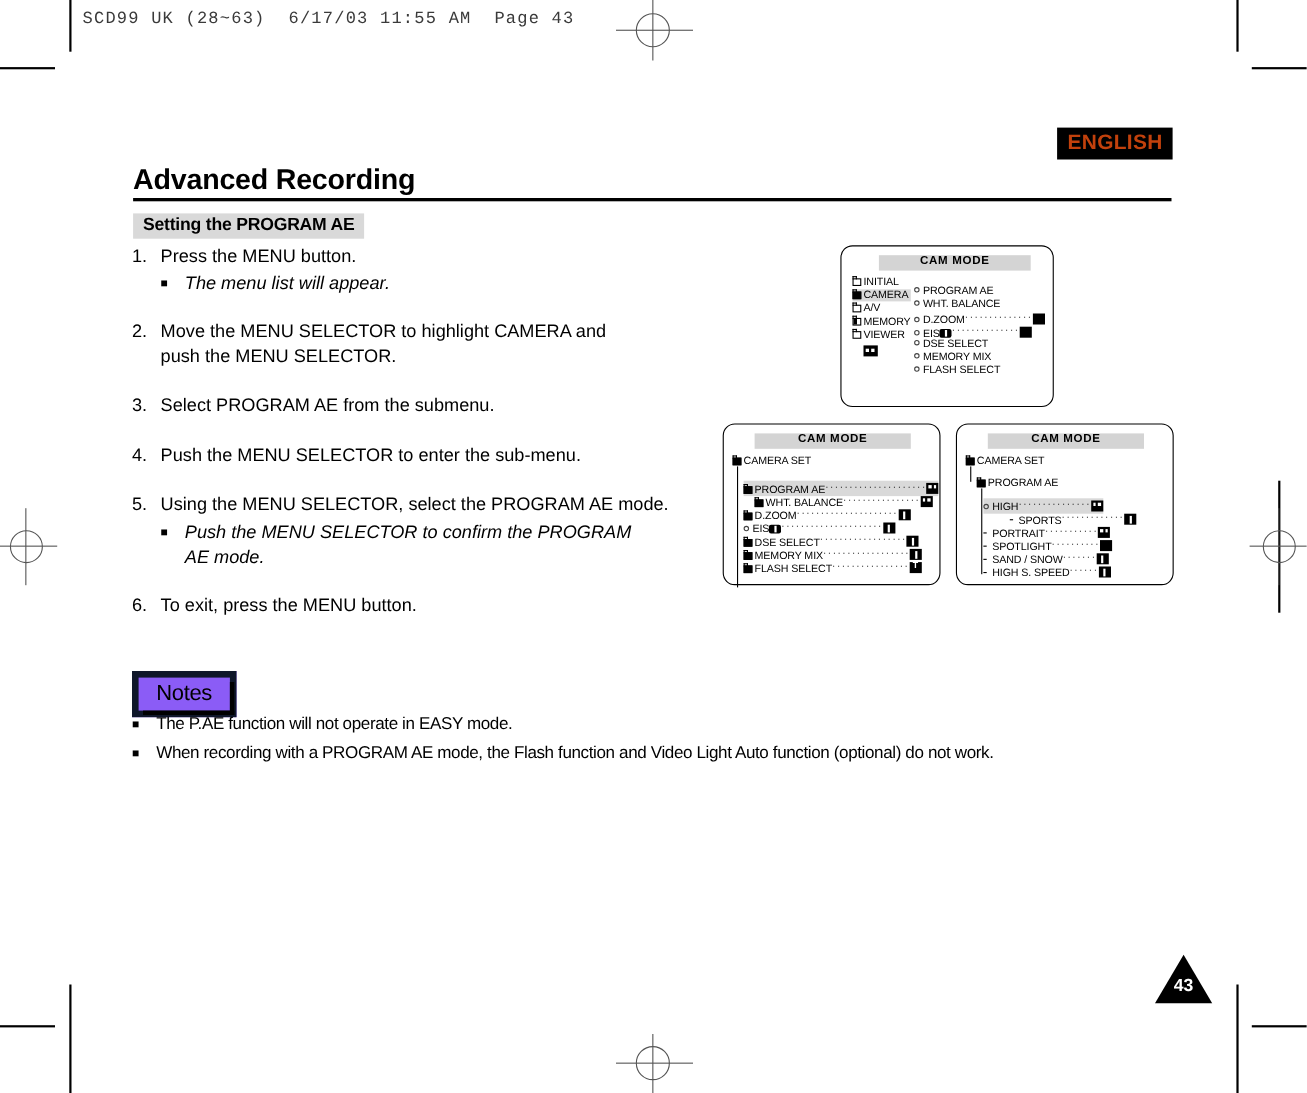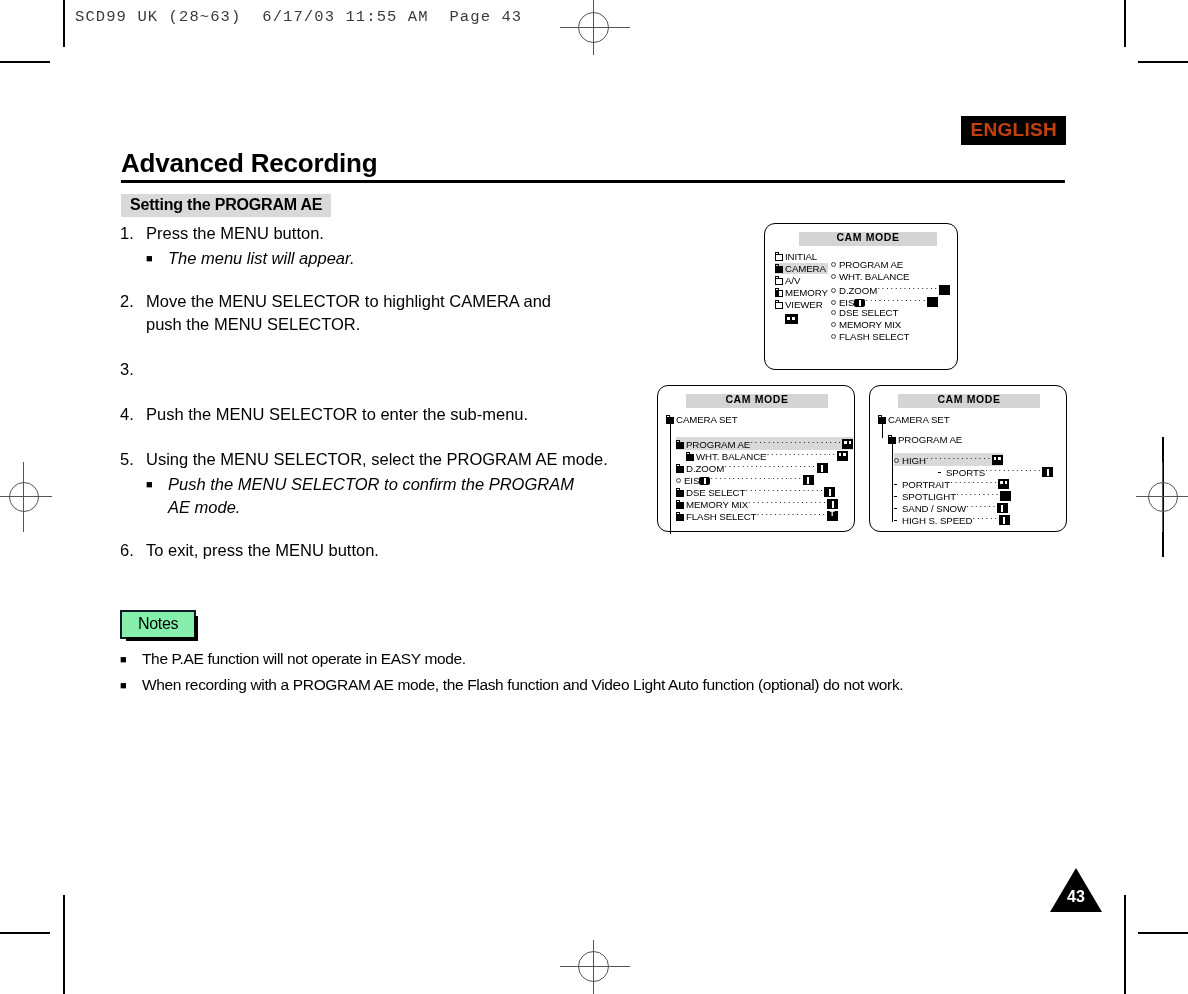--- a/index.html
+++ b/index.html
@@ -33,22 +33,22 @@
   .steps{position:absolute;left:120px;top:222px;width:520px;}
   .step{display:flex;margin-bottom:2px;}
   .step .n{width:26px;flex:none;font-size:16.5px;line-height:23px;}
   .step .t{font-size:16.5px;line-height:23px;}
   .bullet{display:flex;margin-left:26px;}
   .bullet .b{width:22px;flex:none;font-size:11px;line-height:23px;}
   .bullet .t{font-size:16.5px;line-height:23px;font-style:italic;}
   .gap{height:20px;}
 
   
-  .notes-tab{position:absolute;left:120px;top:610px;border:2px solid #0f172a;
-     background:#86efac;padding:3px 16px 4px;font-size:16px;letter-spacing:-.3px;}
+  .notes-tab{position:absolute;left:120px;top:610px;border:6px solid #0f172a;
+     background:#8b5cf6;padding:3px 16px 4px;font-size:20px;letter-spacing:-.3px;}
   .notes-tab::after{content:"";position:absolute;left:4px;top:100%;
      width:100%;height:4px;background:#000;}
   .notes-tab::before{content:"";position:absolute;left:100%;top:4px;
      width:4px;height:100%;background:#000;}
   .notes-list{position:absolute;left:120px;top:648px;width:940px;}
   .note{display:flex;margin-bottom:4px;}
   .note .b{width:22px;flex:none;font-size:11px;line-height:22px;}
   .note .t{font-size:15.5px;line-height:22px;letter-spacing:-.35px;}
 
   
@@ -150,20 +150,21 @@
   <div class="gap"></div>
 
   <div class="step">
       <div class="n">2.</div>
       <div class="t" style="width:445px;">Move the MENU SELECTOR to highlight CAMERA and push the MENU SELECTOR.</div>
     </div>
   <div class="gap"></div>
 
   <div class="step">
       <div class="n">3.</div>
+      <div class="t">Select PROGRAM AE from the submenu.</div>
     </div>
   <div class="gap"></div>
 
   <div class="step">
       <div class="n">4.</div>
       <div class="t">Push the MENU SELECTOR to enter the sub-menu.</div>
     </div>
   <div class="gap"></div>
 
   <div class="step">
@@ -224,21 +225,21 @@
   <div class="bar" style="left:28px;top:8px;width:142px;">
     <span>CAM  MODE</span>
   </div>
 
   <div class="row" style="left:8px;top:28px;"><span class="fold fill"></span><span>CAMERA SET</span></div>
   <div class="tree" style="left:12px;top:38px;height:14px;"></div>
   <div class="row" style="left:18px;top:48px;"><span class="fold fill"></span><span>PROGRAM AE</span></div>
   <div class="tree" style="left:22px;top:58px;height:78px;"></div>
 
   <div class="row rowhl" style="left:24px;top:67px;"><span class="circm"></span><span>HIGH</span><span class="dots">···············</span><span class="sqd"></span></div>
-  <div class="row" style="left:28px;top:79px;padding-left:40px;"><span class="tick" style="position:relative;display:inline-block;left:0;top:-3px;margin-right:5px;"></span><span>SPORTS</span><span class="dots">·············</span><span class="sqi"></span></div>
+  <div class="row" style="left:8px;top:79px;padding-left:40px;"><span class="tick" style="position:relative;display:inline-block;left:0;top:-3px;margin-right:5px;"></span><span>SPORTS</span><span class="dots">·············</span><span class="sqi"></span></div>
   <div class="row" style="left:24px;top:91px;"><span class="tick" style="position:relative;display:inline-block;left:0;top:-3px;margin-right:5px;"></span><span>PORTRAIT</span><span class="dots">···········</span><span class="sqd"></span></div>
   <div class="row" style="left:24px;top:103px;"><span class="tick" style="position:relative;display:inline-block;left:0;top:-3px;margin-right:5px;"></span><span>SPOTLIGHT</span><span class="dots">··········</span><span class="sq"></span></div>
   <div class="row" style="left:24px;top:115px;"><span class="tick" style="position:relative;display:inline-block;left:0;top:-3px;margin-right:5px;"></span><span>SAND / SNOW</span><span class="dots">·······</span><span class="sqi"></span></div>
   <div class="row" style="left:24px;top:127px;"><span class="tick" style="position:relative;display:inline-block;left:0;top:-3px;margin-right:5px;"></span><span>HIGH S. SPEED</span><span class="dots">······</span><span class="sqi"></span></div>
 </div>
 
 <div class="notes-tab">Notes</div>
 <div class="notes-list">
   <div class="note">
       <div class="b">■</div>

